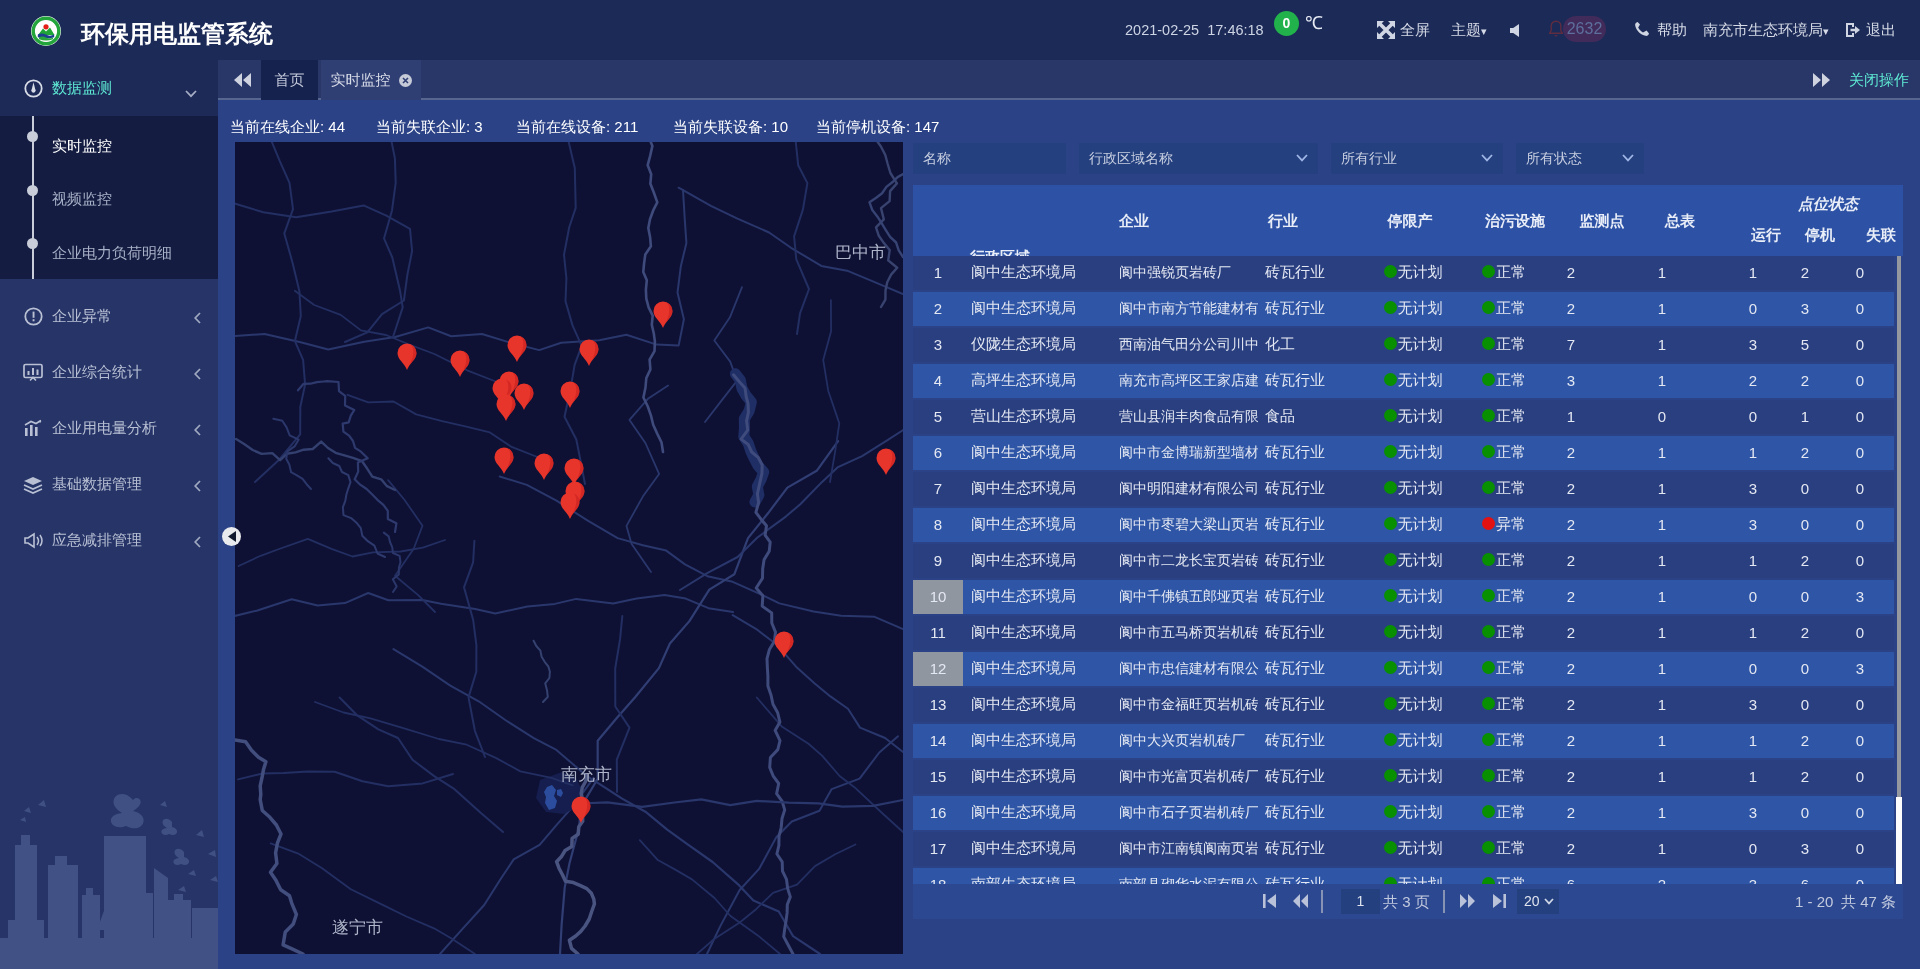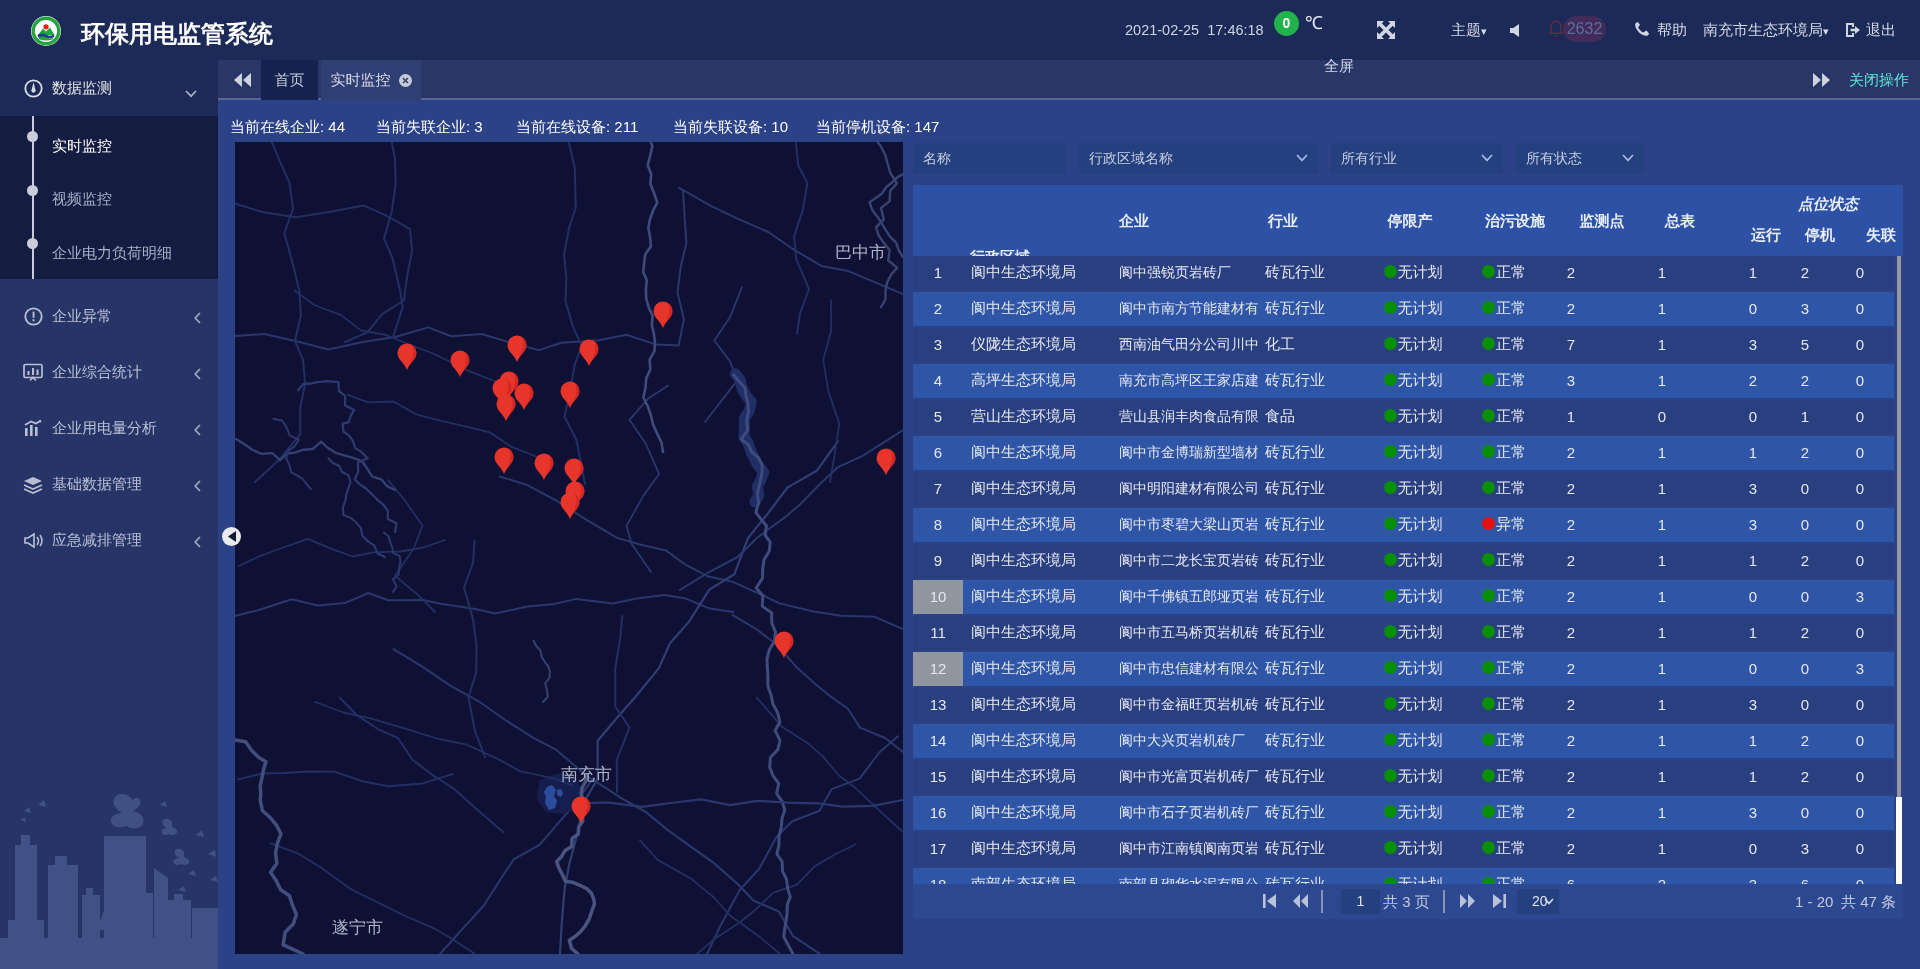--- a/index.html
+++ b/index.html
@@ -64,21 +64,21 @@
   #collapse { position:absolute; left:222px; top:527px; width:19px; height:19px; border-radius:50%; background:#e8eaee;
      color:#1a2340; font-size:12px; text-align:center; line-height:19px; font-weight:bold; z-index:3;}
 </style>
 </head>
 <body>
 <div id="stage">
 
   <div id="side">
     <div class="top1"></div>
     <div class="sub"></div>
-    <div class="mitem" style="top:0; color:#e5e5e5;">
+    <div class="mitem" style="top:0; color:#5eead4;">
       <svg class="abs" style="left:24px; top:19px;" width="19" height="19" viewBox="0 0 19 19">
         <circle cx="9.5" cy="9.5" r="8.2" fill="none" stroke="#d7dbe6" stroke-width="1.8"></circle>
         <path d="M9.5 3.2 L11.2 10 A2.2 2.2 0 1 1 7.8 10 Z" fill="#d7dbe6"></path>
       </svg>
       <span class="txt">数据监测</span>
         <span class="chev" style="width:12px; height:8px; right:21px;"><svg width="12" height="8" viewBox="0 0 12 8">
             <path d="M1 1 L6 6.2 L11 1" fill="none" stroke="#a7aec4" stroke-width="1.7"></path>
           </svg></span>
     </div>
 
@@ -189,21 +189,21 @@
       <path d="M8 21.4 q3.5 -1.8 7 0 q3.5 1.8 7 0 l0 1.8 q-7 2.4 -14 0 z" fill="#2aa43c"></path>
     </svg>
     <span class="title">环保用电监管系统</span>
     <span class="dt">2021-02-25&nbsp;&nbsp;17:46:18</span>
     <span class="badge0">0</span>
       <span class="celsius">℃</span>
     <svg class="abs" style="left:1377px; top:21px;" width="18" height="18" viewBox="0 0 18 18" fill="#cfd5e3">
       <path d="M3 3 L15 15 M15 3 L3 15" stroke="#cfd5e3" stroke-width="3.6"></path>
       <path d="M0 0 h7 L0 7z M18 0 v7 L11 0z M0 18 v-7 L7 18z M18 18 h-7 L18 11z"></path>
     </svg>
-    <span class="hitem" style="left:1324px;margin-top:36px;">全屏</span>
+    <span class="hitem" style="left:1400px;">全屏</span>
     <span class="hitem" style="left:1451px;">主题<span style="font-size:11px;">▾</span></span>
     <svg class="abs" style="left:1510px; top:24px;" width="9" height="13" viewBox="0 0 9 13" fill="#cfd5e3">
       <path d="M9 0 v13 L3.2 8.9 H0 V4.1 h3.2 z"></path>
     </svg>
     <svg class="abs" style="left:1549px; top:20px;" width="14" height="17" viewBox="0 0 14 17" fill="none" stroke="#5f2c40" stroke-width="1.4">
       <path d="M7 1.2 a4.8 4.8 0 0 1 4.8 4.8 v4.5 l1.7 2.7 h-13 l1.7 -2.7 v-4.5 A4.8 4.8 0 0 1 7 1.2z"></path>
       <path d="M5.2 15.3 a1.9 1.9 0 0 0 3.6 0z" fill="#5f2c40" stroke="none"></path>
     </svg>
     <span class="abs" style="left:1563px; top:16px; width:43px; height:26px; background:rgba(125,45,95,.38); border-radius:13px; color:#5d6f9d; font-size:16px; text-align:center; line-height:26px;">2632</span>
     <svg class="abs" style="left:1634px; top:21px;" width="16" height="16" viewBox="0 0 16 16" fill="#cfd5e3">
@@ -673,21 +673,21 @@
     <span class="abs" style="left:428px; top:5px; width:39px; height:25px; background:#24407f; color:#dfe4ee; text-align:center; line-height:25px; font-size:14px;">1</span>
     <span class="pico" style="left:470px;">共 3 页</span>
     <span class="abs" style="left:530px; top:6px; width:2px; height:23px; background:#8693b5;"></span>
     <svg class="abs" style="left:547px; top:10px;" width="15" height="14" viewBox="0 0 15 14" fill="#b9c2d8">
       <path d="M0 0 v14 L7 7z M8 0 v14 L15 7z"></path>
     </svg>
     <svg class="abs" style="left:580px; top:10px;" width="13" height="14" viewBox="0 0 13 14" fill="#b9c2d8">
       <path d="M0 0 v14 L9 7z"></path>
         <rect x="10.4" y="0" width="2.6" height="14"></rect>
     </svg>
-    <span class="abs" style="left:604px; top:5px; width:42px; height:25px; background:#24407f; color:#dfe4ee; font-size:14px; line-height:25px;padding-left:8px;">
+    <span class="abs" style="left:604px; top:5px; width:42px; height:25px; background:#24407f; color:#dfe4ee; font-size:14px; line-height:25px;">
       <span style="margin-left:7px;">20</span><svg style="position:absolute; right:5px; top:9px;" width="10" height="7" viewBox="0 0 10 7">
           <path d="M1 1 L5 5.4 L9 1" fill="none" stroke="#d0d7e6" stroke-width="1.7"></path>
         </svg></span>
     <span class="pico" style="left:882px;">1 - 20</span>
     <span class="pico" style="left:928px;">共 47 条</span>
   </div>
 
 </div>
 
 </body></html>

